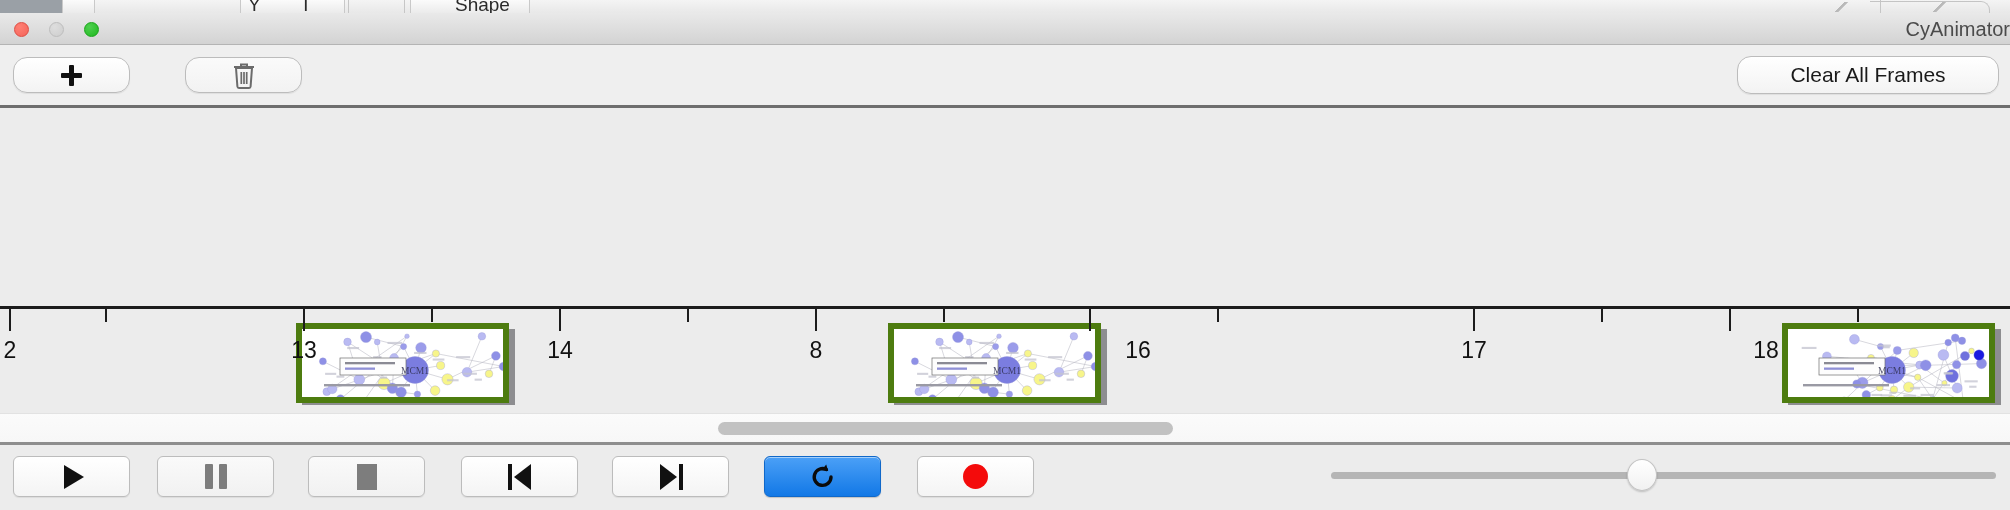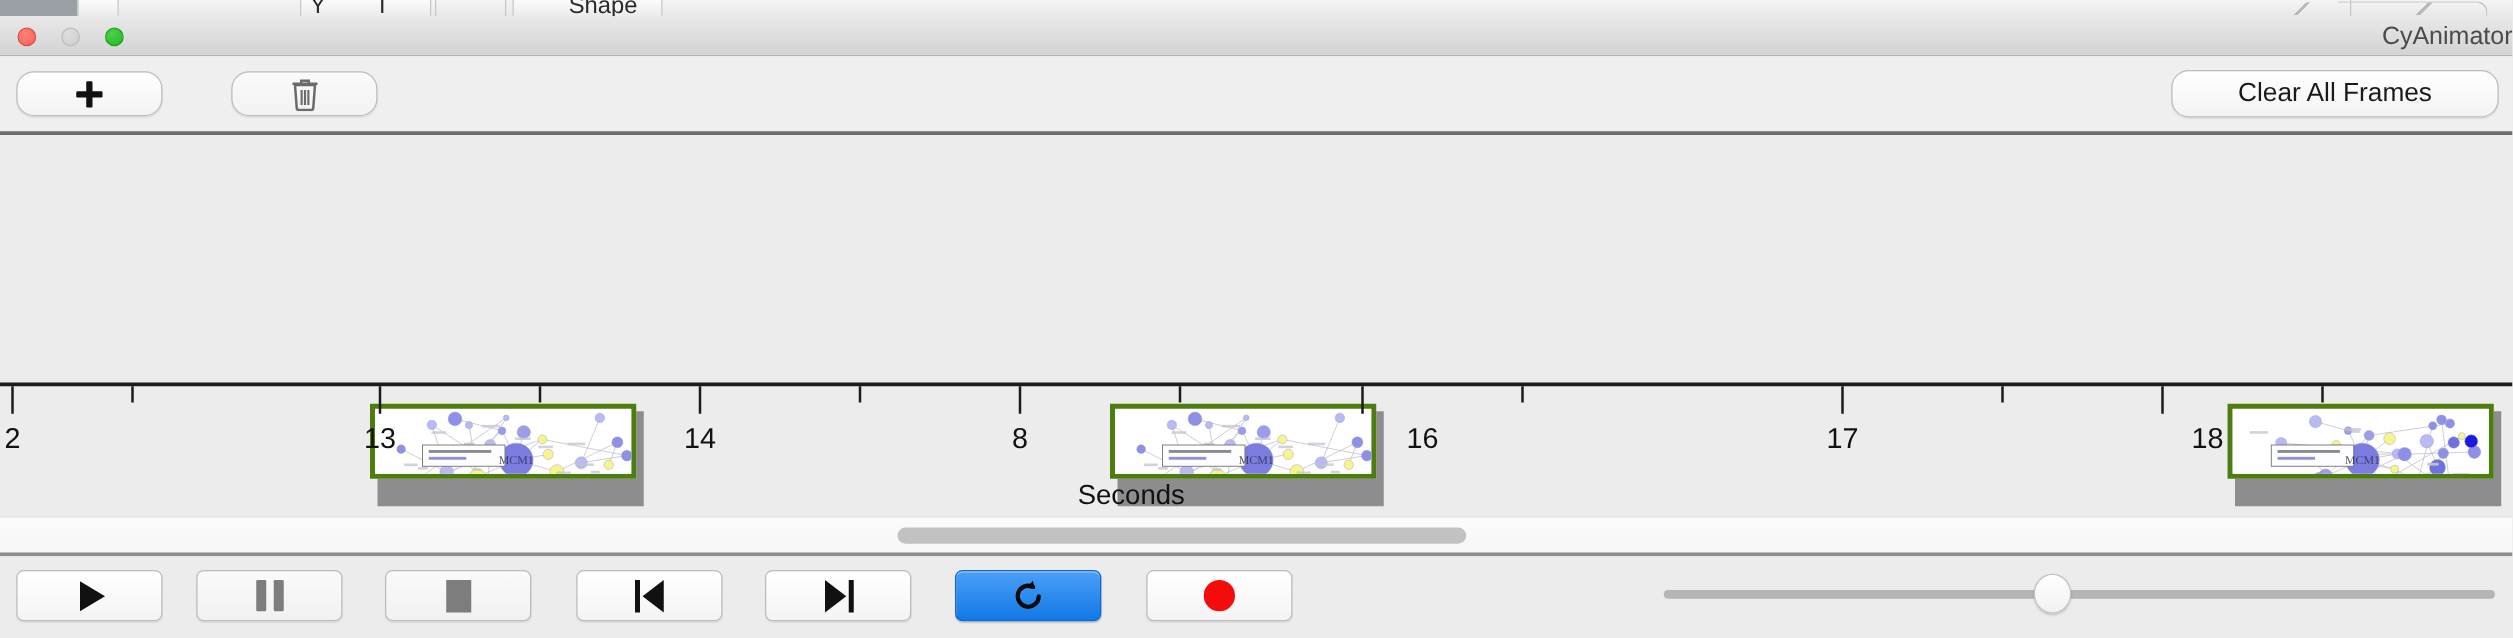--- a/index.html
+++ b/index.html
@@ -102,22 +102,22 @@
   }
 
   .thumb {
     position:absolute; top:215px; width:219px; height:86px;
   }
   .thumb .shadow {
     position:absolute; left:6px; top:6px; width:213px; height:80px;
     background:#8d8d90;
   }
   .thumb .frame {
-    position:absolute; left:0; top:0; width:213px; height:60px;
-    background:#ffffff; border:4px solid #4d7c0f;
+    position:absolute; left:0; top:0; width:213px; height:80px;
+    background:#ffffff; border:6px solid #4d7c0f;
     overflow:hidden;
   }
   .thumb svg { display:block; width:213px; height:80px; }
 
   
   .axis-line {
     position:absolute; left:0; top:306px; width:2010px; height:3px;
     background:#1c1c1c;
   }
   .tick {
@@ -552,23 +552,20 @@
       <div class="tick major" style="left: 1089px;"></div>
       <div class="tick-label" style="left: 1090px; margin-left: 48px;">16</div>
       <div class="tick minor" style="left: 1217px;"></div>
       <div class="tick major" style="left: 1473px;"></div>
       <div class="tick-label" style="left: 1474px;">17</div>
       <div class="tick minor" style="left: 1601px;"></div>
       <div class="tick major" style="left: 1729px;"></div>
       <div class="tick-label" style="left: 1730px; margin-left: 36px;">18</div>
       <div class="tick minor" style="left: 1857px;"></div>
     </div>
-  <div class="axis-caption">
-    <span>Seconds</span>
-  </div>
 
   <div class="hscroll-wrap">
     <div class="hscroll-thumb"></div>
   </div>
   <div class="sep-grey"></div>
 
   <div class="bottombar">
     <div class="cbtn b-play">
       <span class="g-play"></span>
     </div>

